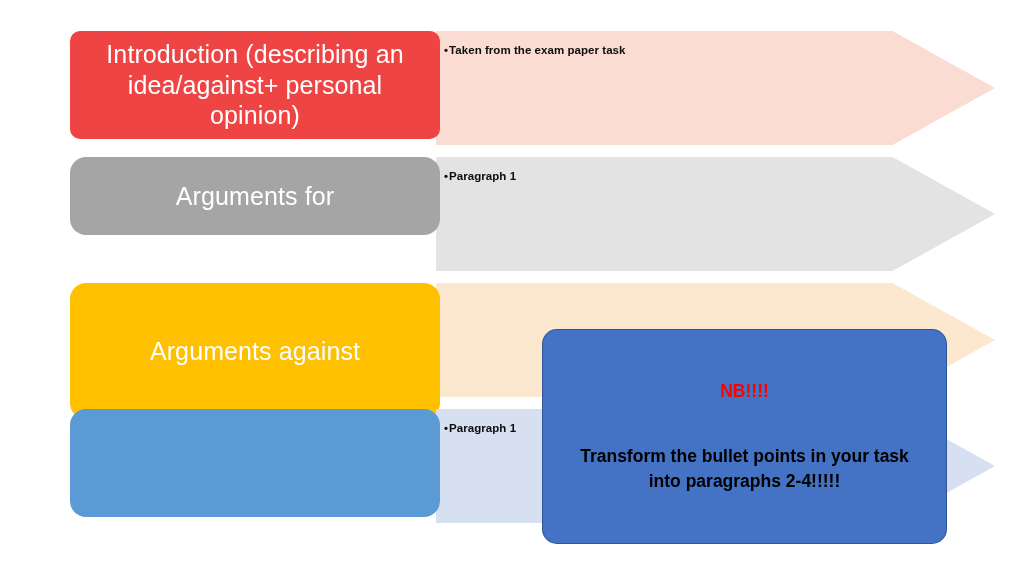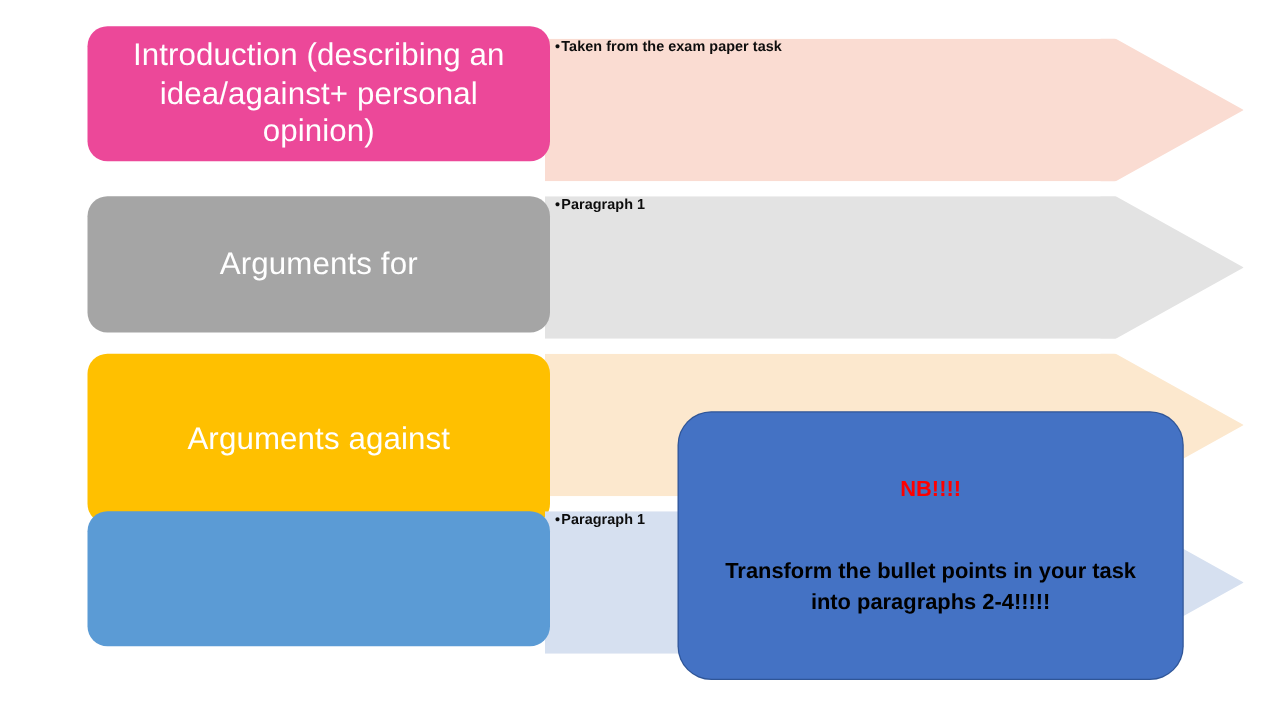--- a/index.html
+++ b/index.html
@@ -29,21 +29,21 @@
   }
   .arrow-band .arrow-shape {
     position: absolute;
     inset: 0;
     -webkit-clip-path: polygon(0 0, 79.5% 0, 79.5% -6%, 100% 50%, 79.5% 106%, 79.5% 100%, 0 100%);
     clip-path: polygon(0 0, 79.5% 0, 79.5% -6%, 100% 50%, 79.5% 106%, 79.5% 100%, 0 100%);
   }
   .arrow-band .bullet-text {
     position: absolute;
     left: 8px;
-    top: 0;
+    top: 12px;
     right: 120px;
     font-size: 11.5px;
     line-height: 1.25;
     color: #0d0d0d;
     font-weight: 600;
     letter-spacing: 0.05px;
     white-space: nowrap;
   }
   .arrow-band .bullet-text:empty { display: none; }
   .bullet-dot {
@@ -76,21 +76,21 @@
   }
   .label-box .label-line { display: block; }
 
   
   #nb-callout {
     position: absolute;
     left: 543px;
     top: 330px;
     width: 403px;
     height: 213px;
-    border-radius: 26px;
+    border-radius: 14px;
     display: flex;
     align-items: center;
     justify-content: flex-end;
     box-sizing: border-box;
     padding: 10px 26px;
     box-shadow: 0 0 0 1px rgba(47,85,151,0.55);
   }
   #nb-callout .nb-inner {
     width: 100%;
     text-align: center;
@@ -107,33 +107,33 @@
 </style>
 </head>
 <body>
 
 <div id="slide" style="background: rgb(255, 255, 255);">
 
   <div class="arrow-band" id="arrow-1" style="top:31px;height:114px;">
     <div class="arrow-shape" id="arrow-shape-1" style="background: rgb(250, 220, 210);"></div>
     <div class="bullet-text"><span class="bullet-dot">•</span><span>Taken from the exam paper task</span></div>
   </div>
-  <div class="label-box" id="label-1" style="top: 21px; height: 108px; background: #ec4899;">
+  <div class="label-box" id="label-1" style="top: 31px; height: 108px; background: #ef4444; border-radius: 10px;">
     <div class="label-inner">
       <span class="label-line">Introduction (describing an</span>
       <span class="label-line">idea/against+ personal</span>
       <span class="label-line">opinion)</span>
     </div>
   </div>
 
   <div class="arrow-band" id="arrow-2" style="top:157px;height:114px;">
     <div class="arrow-shape" id="arrow-shape-2" style="background: rgb(227, 227, 227);"></div>
     <div class="bullet-text"><span class="bullet-dot">•</span><span>Paragraph 1</span></div>
   </div>
-  <div class="label-box" id="label-2" style="top: 157px; height: 109px; background: rgb(165, 165, 165);">
+  <div class="label-box" id="label-2" style="top: 157px; height: 78px; background: rgb(165, 165, 165);">
     <div class="label-inner">
       <span class="label-line">Arguments for</span>
     </div>
   </div>
 
   <div class="arrow-band" id="arrow-3" style="top:283px;height:114px;">
     <div class="arrow-shape" id="arrow-shape-3" style="background: rgb(252, 232, 206);"></div>
 
   </div>
   <div class="label-box" id="label-3" style="top: 283px; height: 136px; background: rgb(255, 192, 0);">

